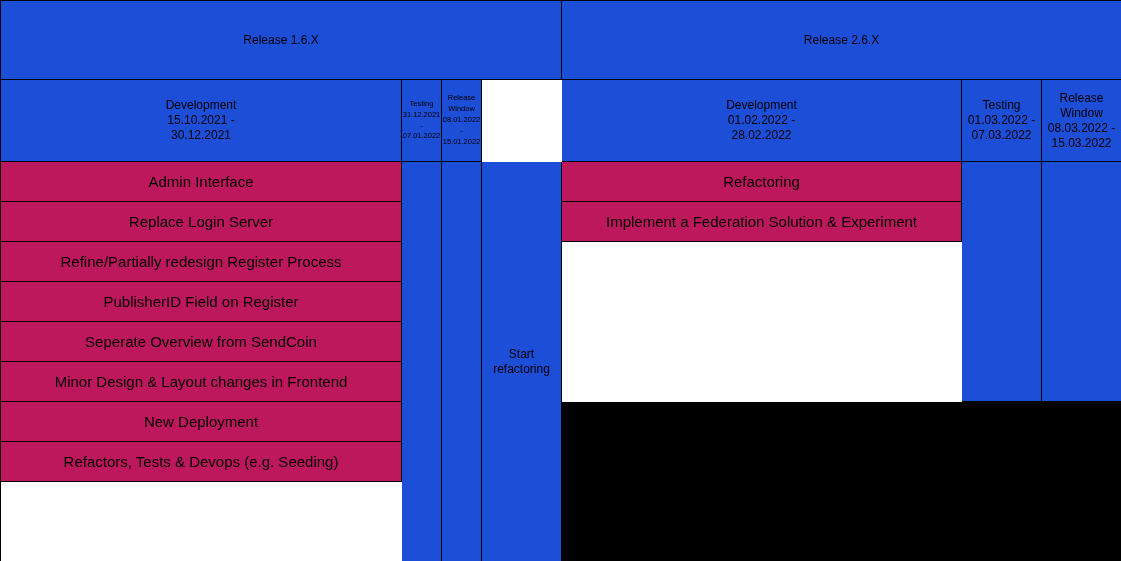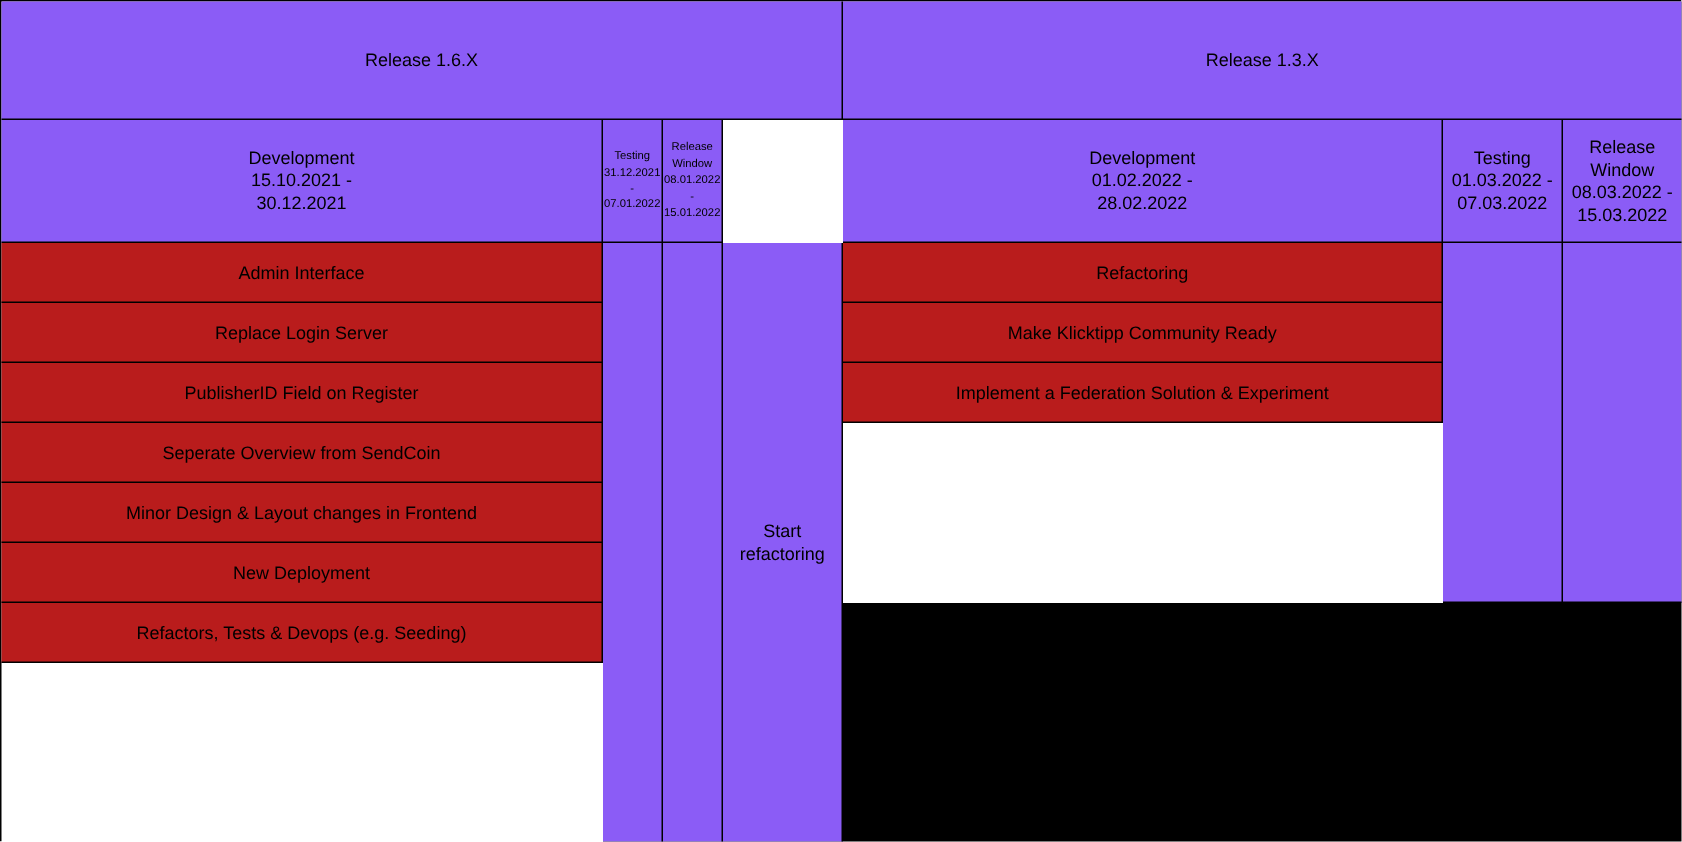--- a/index.html
+++ b/index.html
@@ -16,21 +16,21 @@
     color: #000000;
     box-sizing: border-box;
     border-top: 1px solid #000;
     border-left: 1px solid #000;
   }
   .cell {
     position: absolute;
     box-sizing: border-box;
     border-right: 1px solid #000;
     border-bottom: 1px solid #000;
-    background: #8b5cf6;
+    background: #1d4ed8;
     display: flex;
     align-items: center;
     justify-content: center;
     text-align: center;
     white-space: pre-line;
     font-size: 12px;
     line-height: 1.25;
     overflow: hidden;
   }
   .small-header {
@@ -39,26 +39,26 @@
   }
   .task-list {
     position: absolute;
     box-sizing: border-box;
   }
   .task-row {
     box-sizing: border-box;
     height: 40px;
     border-right: 1px solid #000;
     border-bottom: 1px solid #000;
-    background: #b91c1c;
+    background: #be185d;
     display: flex;
     align-items: center;
     justify-content: center;
     text-align: center;
-    font-size: 12px;
+    font-size: 15px;
   }
   .redaction {
     position: absolute;
     box-sizing: border-box;
     background: #000000;
   }
 
   
   .c-release-left   { left: 0;    top: 0;   width: 561px; height: 79px; }
   .c-release-right  { left: 561px;top: 0;   width: 560px; height: 79px; }
@@ -79,21 +79,21 @@
   .c-test-right-body{ left: 961px;top: 161px; width: 80px;  height: 240px; }
   .c-rw-right-body  { left: 1041px;top: 161px;width: 80px;  height: 240px; }
   .r-redaction      { left: 561px;top: 401px; width: 560px; height: 160px; }
 </style>
 </head>
 <body>
 
 <div id="stage">
 
   <div class="cell c-release-left">Release 1.6.X</div>
-  <div class="cell c-release-right">Release 1.3.X</div>
+  <div class="cell c-release-right">Release 2.6.X</div>
 
   <div class="cell c-dev-left">Development
 15.10.2021 -
 30.12.2021</div>
   <div class="cell c-test-left small-header">Testing
 31.12.2021
 -
 07.01.2022</div>
   <div class="cell c-rw-left small-header">Release
 Window
@@ -109,36 +109,36 @@
 07.03.2022</div>
   <div class="cell c-rw-right">Release
 Window
 08.03.2022 -
 15.03.2022</div>
 
   <div class="task-list l-tasks-left">
 
   <div class="task-row">Admin Interface</div>
       <div class="task-row">Replace Login Server</div>
+      <div class="task-row">Refine/Partially redesign Register Process</div>
       <div class="task-row">PublisherID Field on Register</div>
       <div class="task-row">Seperate Overview from SendCoin</div>
       <div class="task-row">Minor Design &amp; Layout changes in Frontend</div>
       <div class="task-row">New Deployment</div>
       <div class="task-row">Refactors, Tests &amp; Devops (e.g. Seeding)</div>
     </div>
 
   <div class="cell c-test-left-body"></div>
   <div class="cell c-rw-left-body"></div>
   <div class="cell c-deadline-body">Start
 refactoring</div>
 
   <div class="task-list l-tasks-right">
 
   <div class="task-row">Refactoring</div>
-      <div class="task-row">Make Klicktipp Community Ready</div>
       <div class="task-row">Implement a Federation Solution &amp; Experiment</div>
     </div>
 
   <div class="cell c-test-right-body"></div>
   <div class="cell c-rw-right-body"></div>
 
   <div class="redaction r-redaction"></div>
 
 </div>
 

